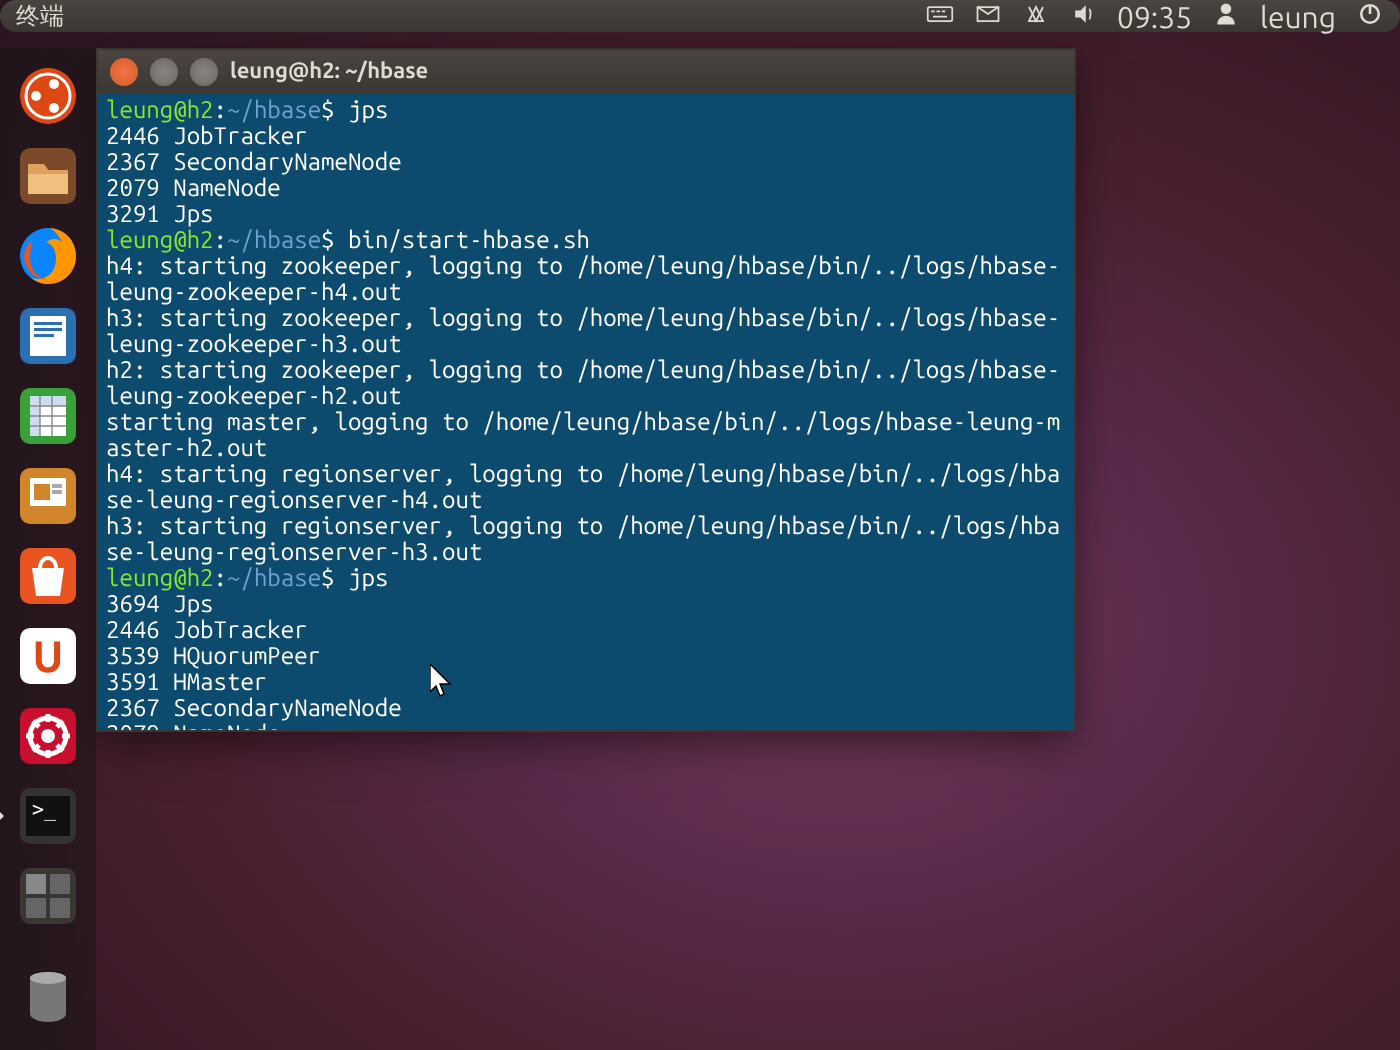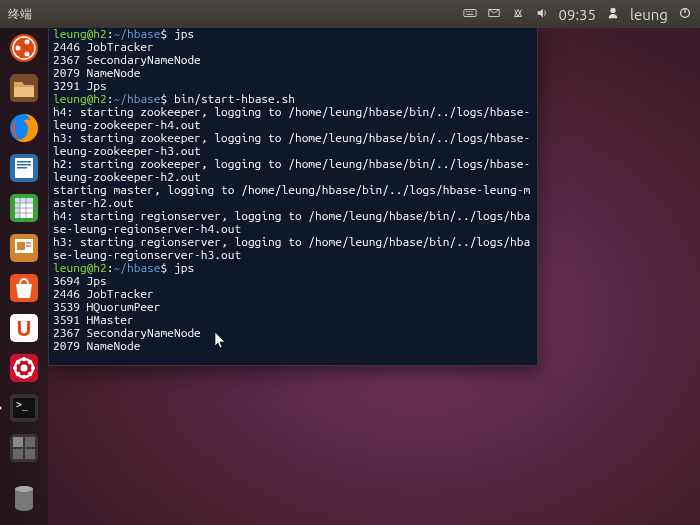--- a/index.html
+++ b/index.html
@@ -3,24 +3,24 @@
 <meta charset="utf-8">
 <style>
 * { margin: 0; padding: 0; box-sizing: border-box; }
 body {
   width: 700px; height: 525px;
   background: radial-gradient(ellipse at 60% 60%, #7a3a5c 0%, #5a2a4a 30%, #4a2030 55%, #2a1420 100%);
   font-family: "Ubuntu", "DejaVu Sans", sans-serif;
   overflow: hidden; position: relative;
 }
 .topbar {
-  height: 28px; background: linear-gradient(#4a4541, #3a3632);
+  height: 16px; background: linear-gradient(#4a4541, #3a3632);
   display: flex; align-items: center; color: #dfdbd2;
   font-size: 12px; padding: 0 8px;
-  position: relative; z-index: 10;
+  position: relative; z-index: 10; border-radius: 12px;
 }
 .topbar .title { flex: 0 0 auto; }
 .topbar .spacer { flex: 1; }
 .topbar .tray { display: flex; align-items: center; gap: 10px; }
 .tray svg { width: 14px; height: 14px; fill: #dfdbd2; }
 .tray span { font-size: 15px; }
 
 .launcher {
   position: absolute; left: 0; top: 24px; bottom: 0;
   width: 48px;
@@ -57,21 +57,21 @@
   color: #dfdbd2; font-size: 11px; font-weight: bold;
 }
 .win-btn {
   width: 14px; height: 14px; border-radius: 50%;
   display: flex; align-items: center; justify-content: center;
   font-size: 9px; color: #3a2a1a;
 }
 .win-close { background: radial-gradient(#f07746, #d55a2a); }
 .win-min, .win-max { background: radial-gradient(#8a8580, #6a6560); }
 .term-body {
-  flex: 1; background: #0f172a;
+  flex: 1; background: #0c4a6e;
   font-family: "Ubuntu Mono", "DejaVu Sans Mono", monospace;
   font-size: 12px; line-height: 13px; color: #fff;
   padding: 2px 4px; overflow: hidden;
   white-space: pre-wrap; word-break: break-all;
 }
 .prompt { color: #8ae234; }
 .path { color: #729fcf; }
 .cmd { color: #fff; }
 .mouse-cursor {
   position: absolute; left: 215px; top: 332px; z-index: 20;
@@ -212,20 +212,26 @@
   <div class="trash">
     <svg width="26" height="30" viewBox="0 0 26 30">
         <ellipse cx="13" cy="5" rx="9" ry="3" fill="#888"></ellipse>
         <path d="M4 5v18c0 2 4 4 9 4s9-2 9-4V5" fill="#777"></path>
         <ellipse cx="13" cy="5" rx="9" ry="3" fill="#aaa"></ellipse>
       </svg>
   </div>
 </div>
 
 <div class="terminal">
+  <div class="term-titlebar">
+    <div class="win-btn win-close"></div>
+    <div class="win-btn win-min"></div>
+    <div class="win-btn win-max"></div>
+    <span>leung@h2: ~/hbase</span>
+  </div>
   <div class="term-body" id="term-body"><span class="prompt">leung@h2</span><span class="cmd">:</span><span class="path">~/hbase</span><span class="cmd">$ </span><span class="cmd">jps</span>
 2446 JobTracker
 2367 SecondaryNameNode
 2079 NameNode
 3291 Jps
 <span class="prompt">leung@h2</span><span class="cmd">:</span><span class="path">~/hbase</span><span class="cmd">$ </span><span class="cmd">bin/start-hbase.sh</span>
 h4: starting zookeeper, logging to /home/leung/hbase/bin/../logs/hbase-leung-zookeeper-h4.out
 h3: starting zookeeper, logging to /home/leung/hbase/bin/../logs/hbase-leung-zookeeper-h3.out
 h2: starting zookeeper, logging to /home/leung/hbase/bin/../logs/hbase-leung-zookeeper-h2.out
 starting master, logging to /home/leung/hbase/bin/../logs/hbase-leung-master-h2.out

